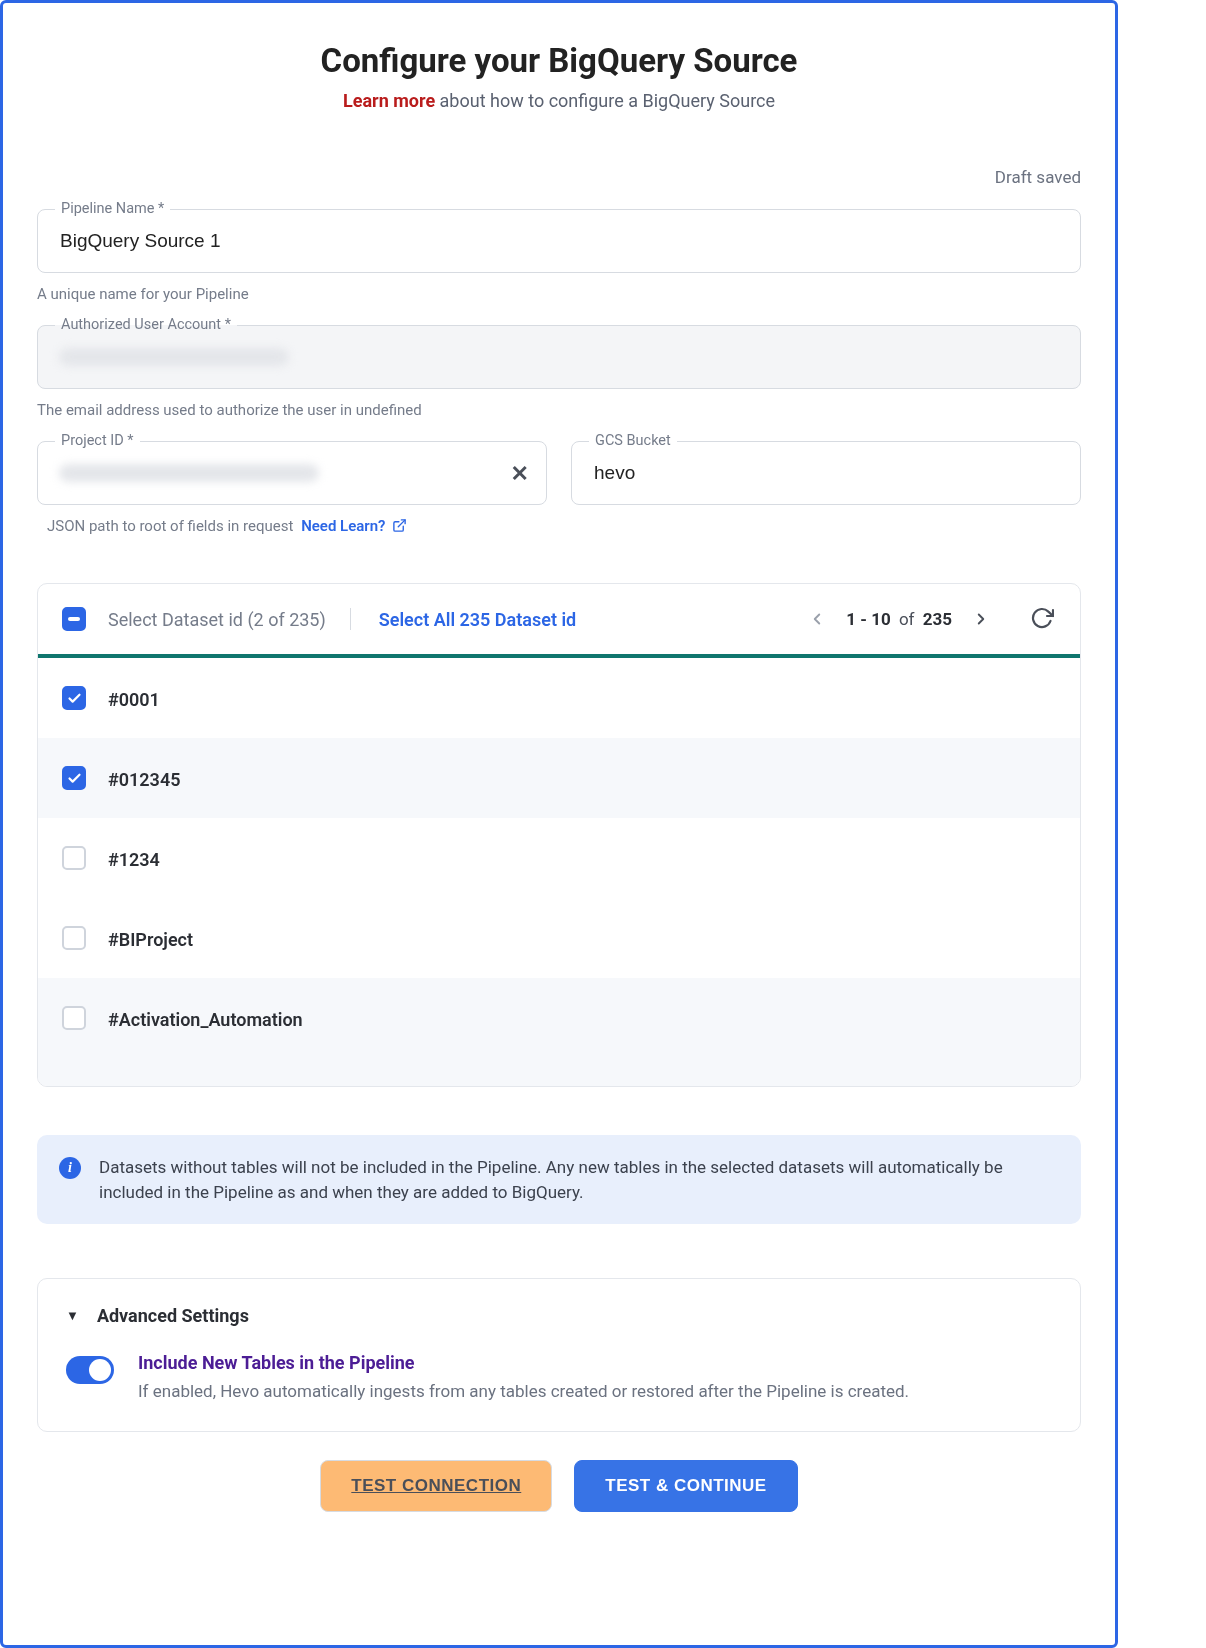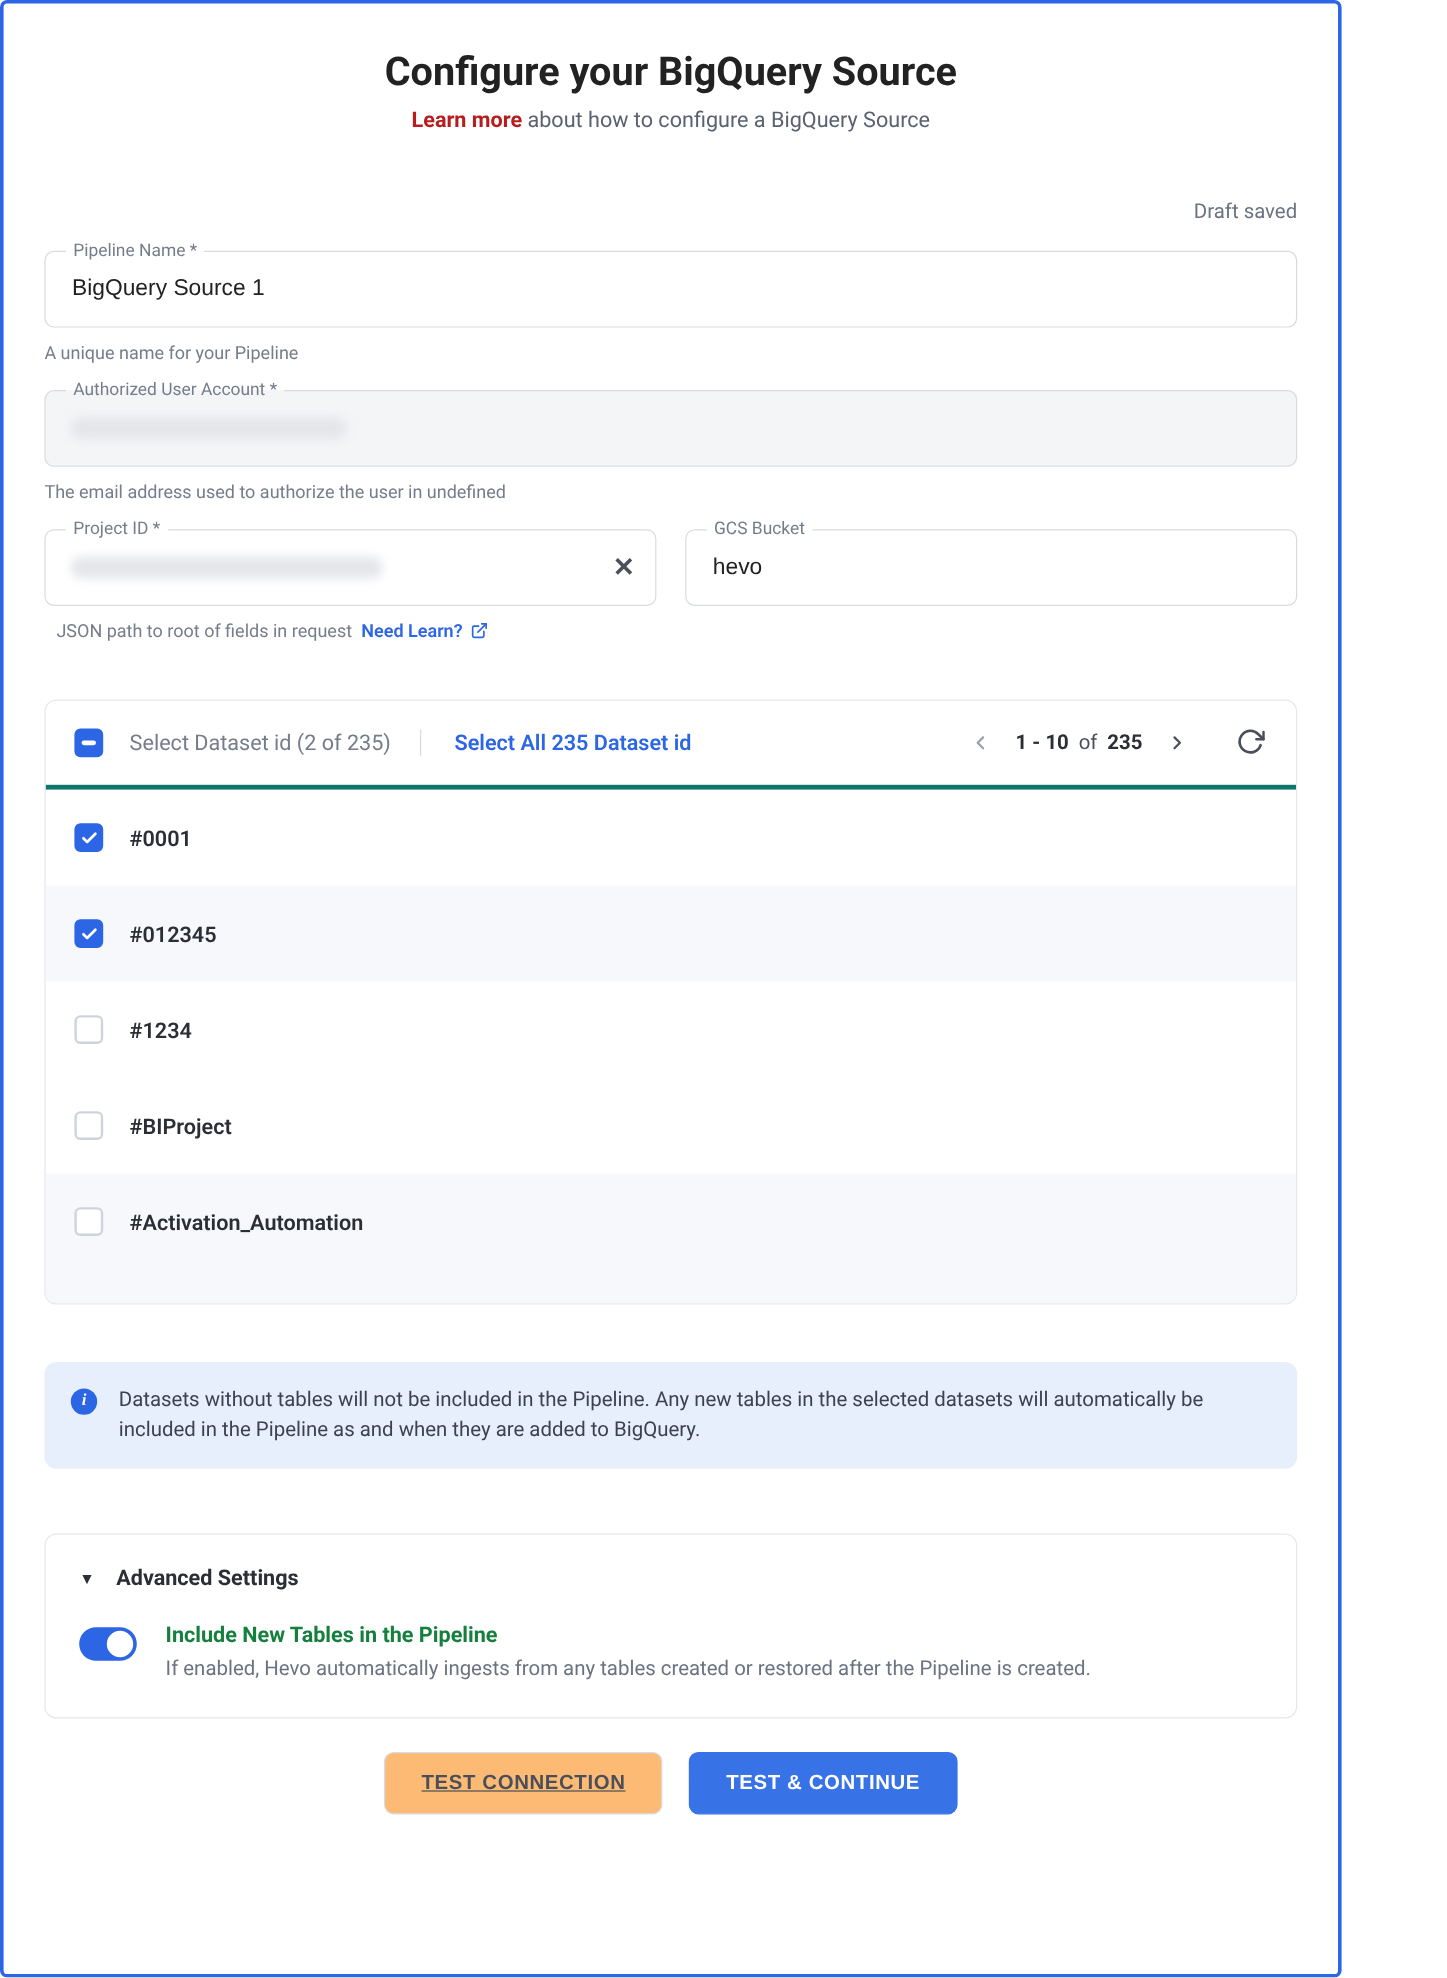--- a/index.html
+++ b/index.html
@@ -195,21 +195,21 @@
     cursor: pointer;
     flex-shrink: 0;
     margin-top: 4px;
   }
   .toggle .knob {
     position: absolute; right: 3px; top: 3px;
     width: 22px; height: 22px;
     background: #fff;
     border-radius: 50%;
   }
-  .setting-title { font-size: 18px; font-weight: 700; color:#15803d; }
+  .setting-title { font-size: 18px; font-weight: 700; color:#4c1d95; }
   .setting-desc { font-size: 17px; color: #6b7280; margin-top: 8px; }
 
   
   .footer-btns {
     display:flex;
     justify-content:center;
     gap: 22px;
     margin-top: 28px;
   }
   .btn {

